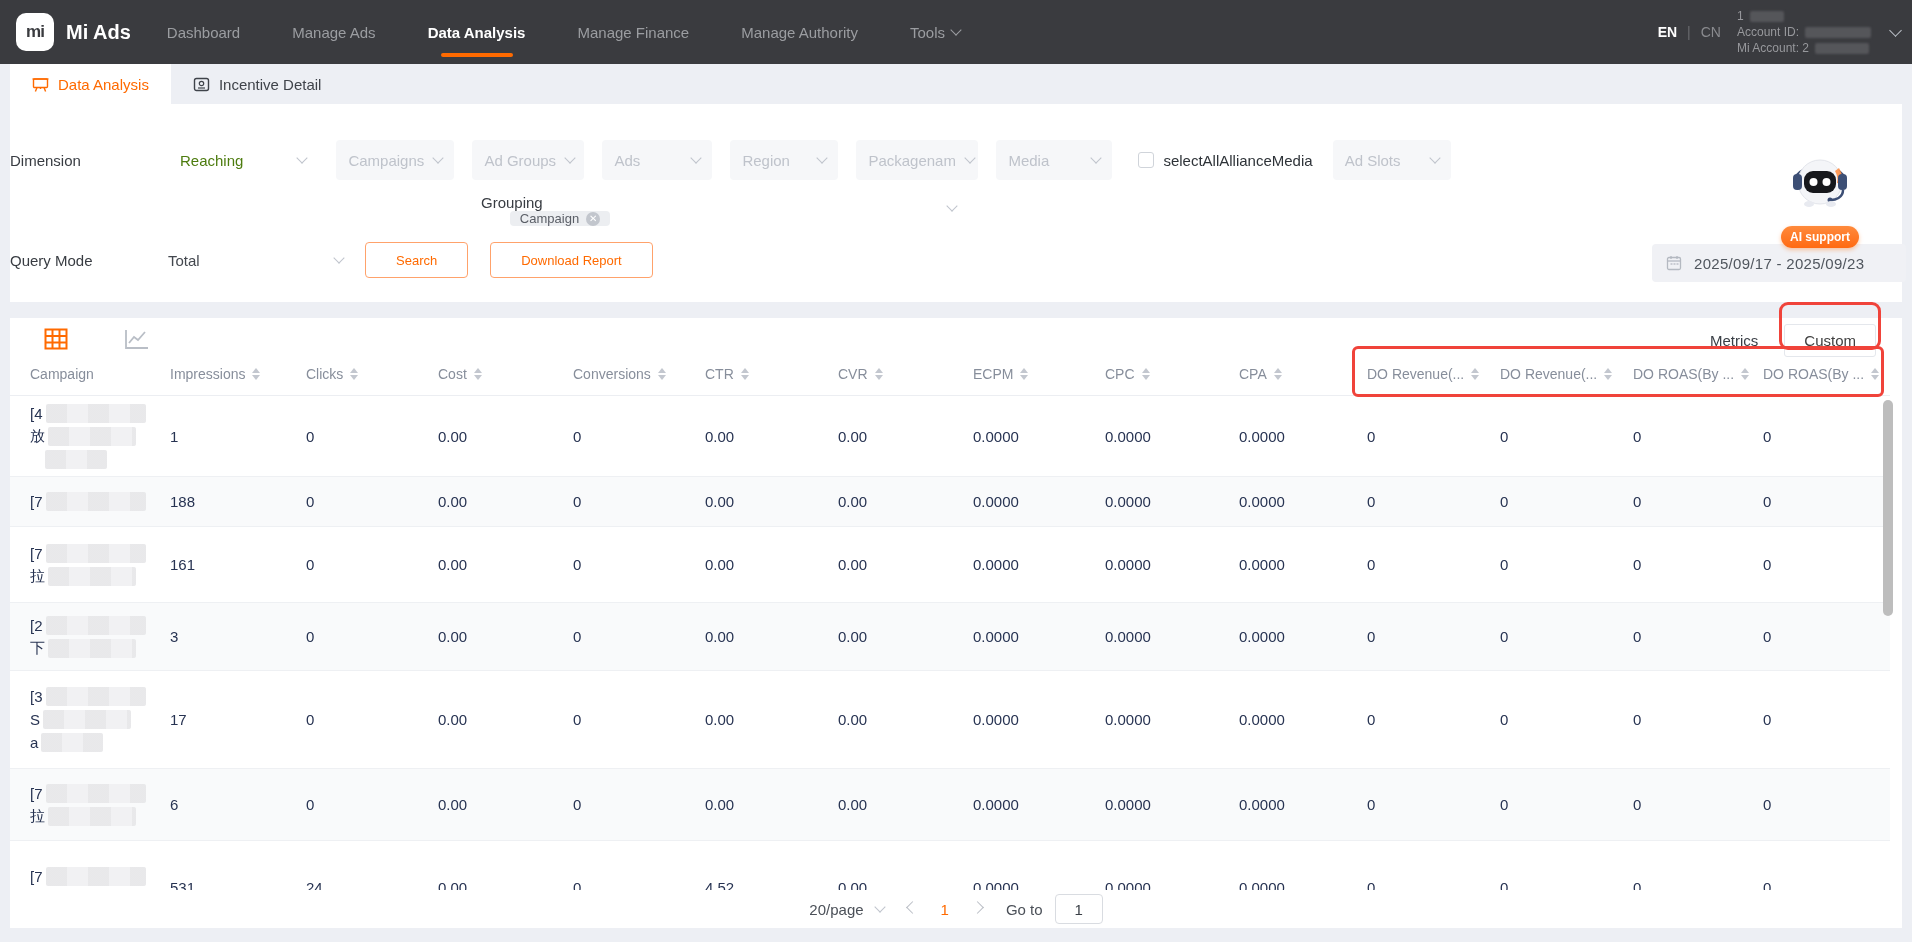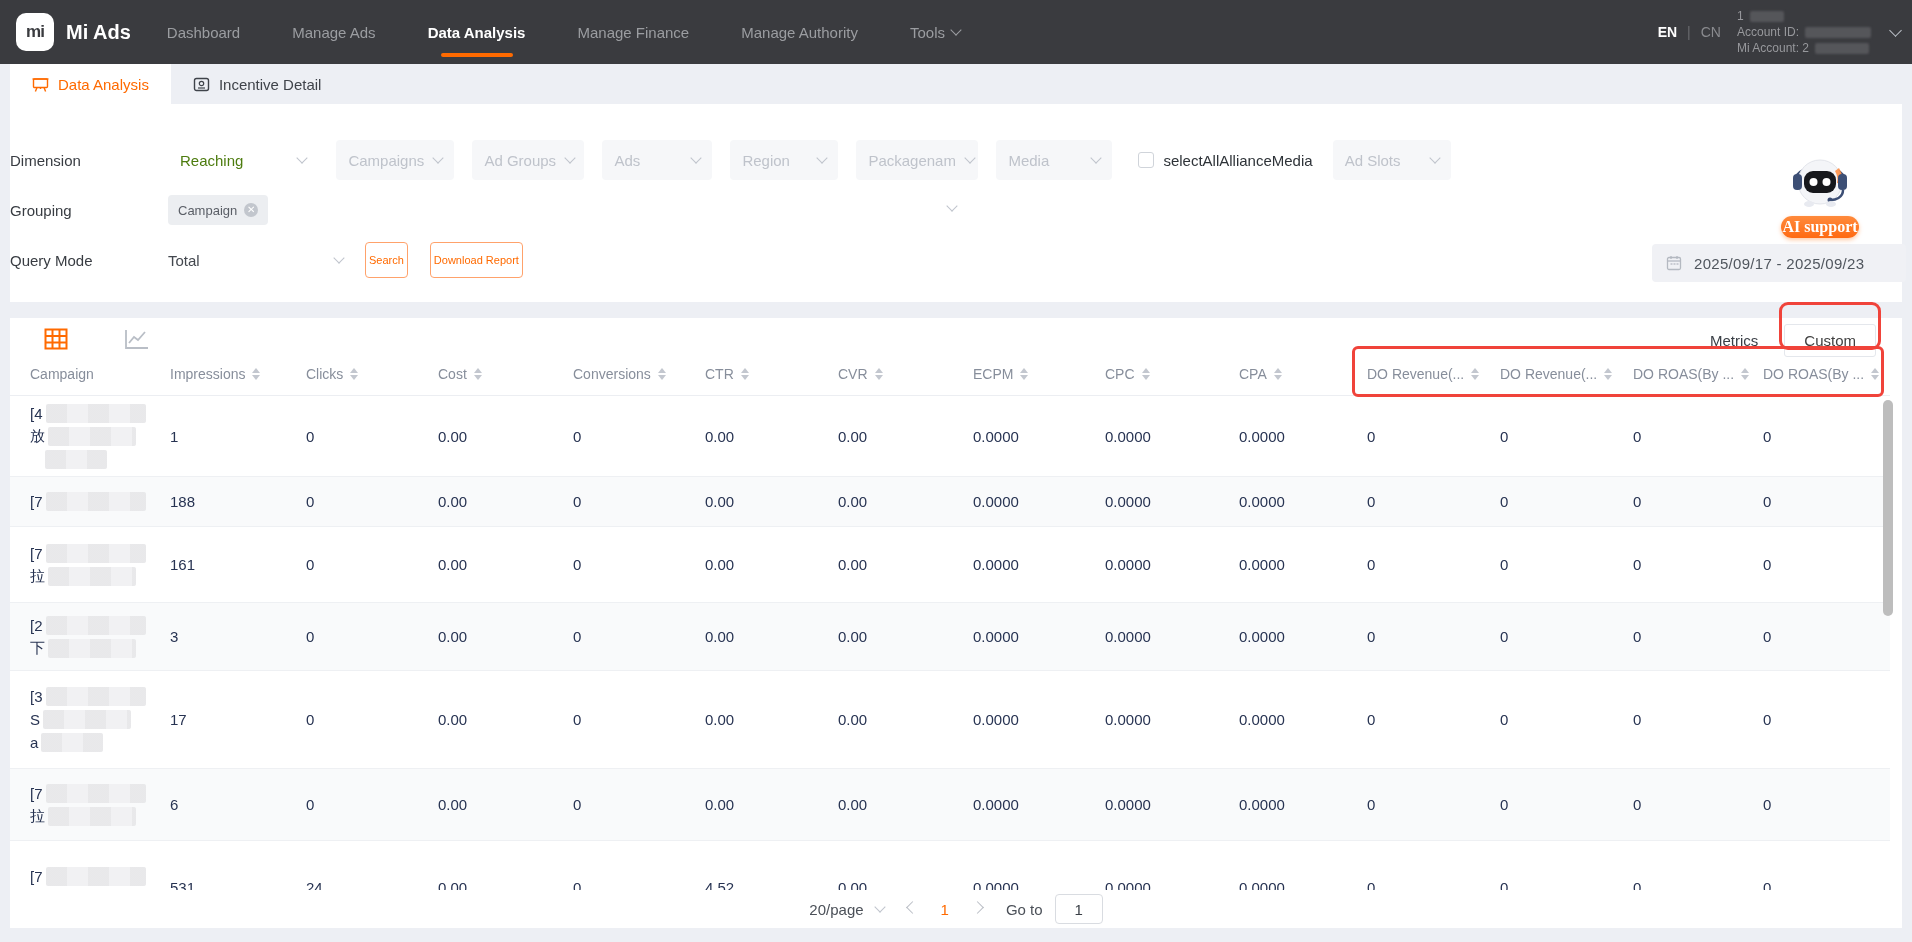--- a/index.html
+++ b/index.html
@@ -40,31 +40,31 @@
   .row-dim { top:36px; height:40px; width:1620px; }
   .sel { display:flex; align-items:center; justify-content:space-between; height:40px; padding:0 12px; border-radius:4px; font-size:15px; margin-right:18px; cursor:pointer; white-space:nowrap; overflow:hidden; }
   .sel-plain { color:#4d7c0f; min-width:96px;gap:45px; }
   .sel-disabled { background:#f6f7f9; color:#bfc3cb; }
   .sel .chev { flex:0 0 auto; margin-left:10px; }
   .checkbox-group { display:flex; align-items:center; gap:9px; margin:0 20px 0 8px; cursor:pointer; }
   .checkbox { width:16px; height:16px; border:1px solid #d0d4da; border-radius:3px; background:#fff; flex:0 0 auto; }
   .checkbox-label { font-size:15px; color:#2e3338; white-space:nowrap; }
   .date-box { position:absolute; top:140px; left:1642px; width:254px; height:38px; background:#f0f1f5; border-radius:4px; display:flex; align-items:center; padding:0 14px; gap:12px; cursor:pointer; }
   .date-text { font-size:15px; color:#50565e; letter-spacing:0.3px; white-space:nowrap; }
-  .row-group { top:90px; height:32px; width:1100px; }
+  .row-group { top:90px; height:32px; width:1100px;flex-direction:column; }
   .chip { display:flex; align-items:center; gap:7px; background:#eceef1; border-radius:4px; height:30px; padding:0 10px; font-size:13px; color:#5a5e66; }
   .chip-x { width:14px; height:14px; border-radius:50%; background:#c2c6cd; color:#ffffff; font-size:10px; line-height:14px; text-align:center; cursor:pointer; }
   .group-chev { position:absolute; left:938px; top:102px; }
   .row-query { top:138px; height:36px; width:1100px; }
   .query-select { display:flex; align-items:center; width:175px; justify-content:space-between; font-size:15px; color:#43474e; cursor:pointer; }
-  .btn-orange { height:36px; border:1px solid #ffa26b; border-radius:4px; background:#ffffff; color:#ff6a00; font-size:11px; padding:0 3px; margin-left:22px; cursor:pointer; font-family:"Liberation Sans",sans-serif; }
+  .btn-orange { height:36px; border:1px solid #ffa26b; border-radius:4px; background:#ffffff; color:#ff6a00; font-size:13px; padding:0 30px; margin-left:22px; cursor:pointer; font-family:"Liberation Sans",sans-serif; }
 
   
   .ai-widget { position:absolute; left:1778px; top:150px; width:84px; text-align:center; z-index:5; }
-  .ai-pill { margin:4px auto 0; width:78px; height:22px; background:linear-gradient(180deg,#ff8a3c,#ff6a12); border-radius:11px; color:#ffffff; font-size:16px; font-weight:700; line-height:22px; box-shadow:0 2px 4px rgba(255,106,0,0.35);font-family:Liberation Serif, serif; }
+  .ai-pill { margin:14px auto 0; width:78px; height:22px; background:linear-gradient(180deg,#ff8a3c,#ff6a12); border-radius:11px; color:#ffffff; font-size:12px; font-weight:700; line-height:22px; box-shadow:0 2px 4px rgba(255,106,0,0.35); }
 
   
   .table-panel { position:absolute; top:318px; left:10px; width:1892px; height:610px; background:#ffffff; }
   .view-icons { position:absolute; top:10px; left:34px; display:flex; gap:56px; align-items:center; }
   .view-toggle { position:absolute; top:6px; right:26px; display:flex; align-items:center; gap:26px; }
   .metrics-label { font-size:15px; color:#3a3f46; cursor:pointer; }
   .custom-btn { font-size:15px; color:#404040; background:#ffffff; border:1px solid #e4e7ec; border-radius:3px; padding:7px 19px; cursor:pointer; font-family:"Liberation Sans",sans-serif; }
   .red-box-custom { position:absolute; top:-16px; left:1769px; width:102px; height:48px; border:3px solid #f0433a; border-radius:9px; pointer-events:none; z-index:6; }
   .red-box-columns { position:absolute; top:28px; left:1342px; width:532px; height:51px; border:3px solid #f0433a; border-radius:6px; pointer-events:none; z-index:6; }
 

